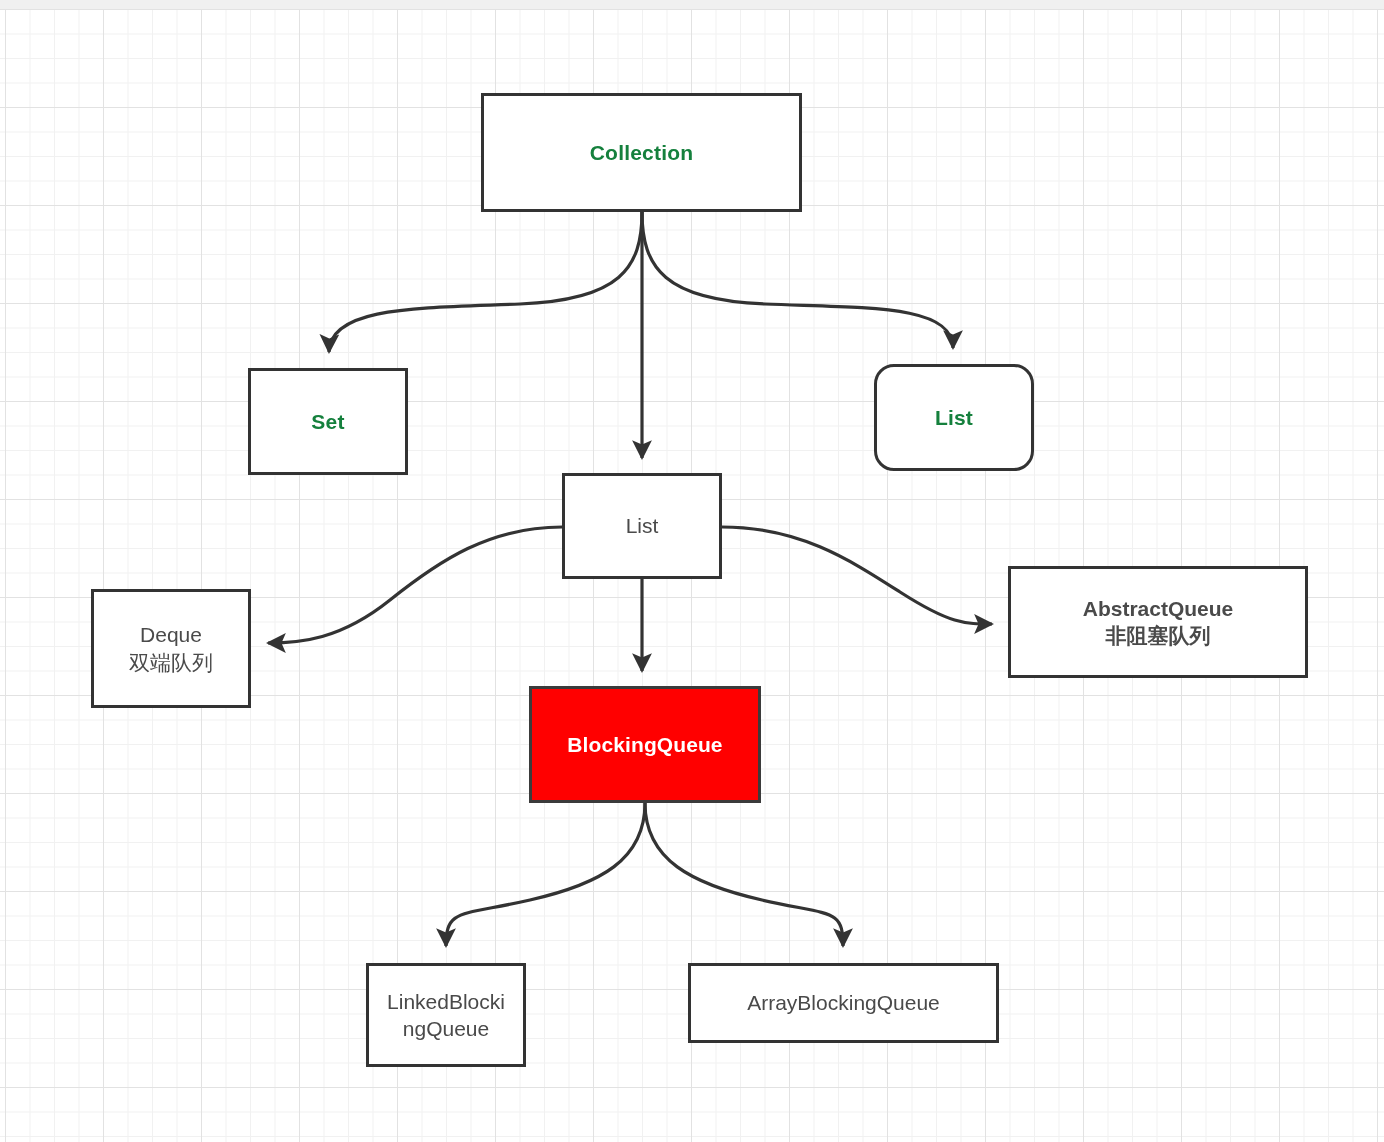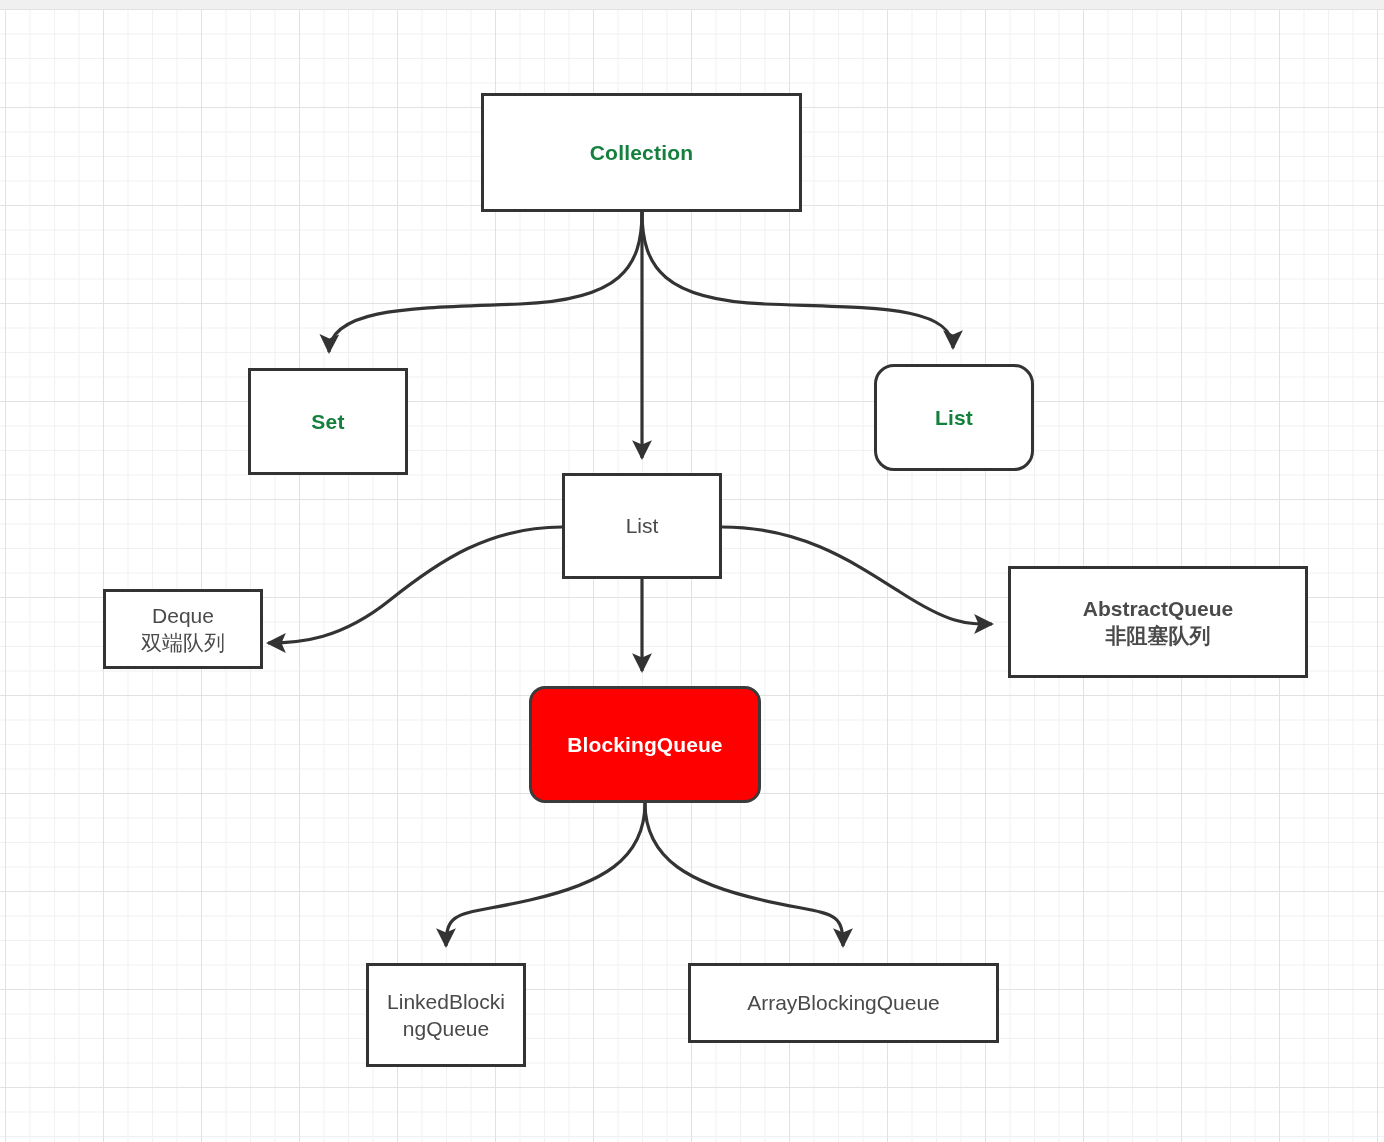--- a/index.html
+++ b/index.html
@@ -130,31 +130,31 @@
   </div>
 
   <div class="node title" style="left:874px; top:364px; width:160px; height:107px;border-radius:20px;">
     <span class="label">List</span>
   </div>
 
   <div class="node plain" style="left:562px; top:473px; width:160px; height:106px;">
     <span class="label">List</span>
   </div>
 
-  <div class="node plain" style="left:91px; top:589px; width:160px; height:80px;margin-left:12px;">
+  <div class="node plain" style="left:91px; top:589px; width:160px; height:119px;">
     <span class="label">Deque
 双端队列</span>
   </div>
 
   <div class="node plain" style="left:1008px; top:566px; width:300px; height:112px;font-weight:bold;">
     <span class="label">AbstractQueue
 非阻塞队列</span>
   </div>
 
-  <div class="node highlight" style="left:529px; top:686px; width:232px; height:117px;border-radius:16px;">
+  <div class="node highlight" style="left:529px; top:686px; width:232px; height:117px;">
     <span class="label">BlockingQueue</span>
   </div>
 
   <div class="node plain" style="left:366px; top:963px; width:160px; height:104px;">
     <span class="label">LinkedBlocki
 ngQueue</span>
   </div>
 
   <div class="node plain" style="left:688px; top:963px; width:311px; height:80px;">
     <span class="label">ArrayBlockingQueue</span>

